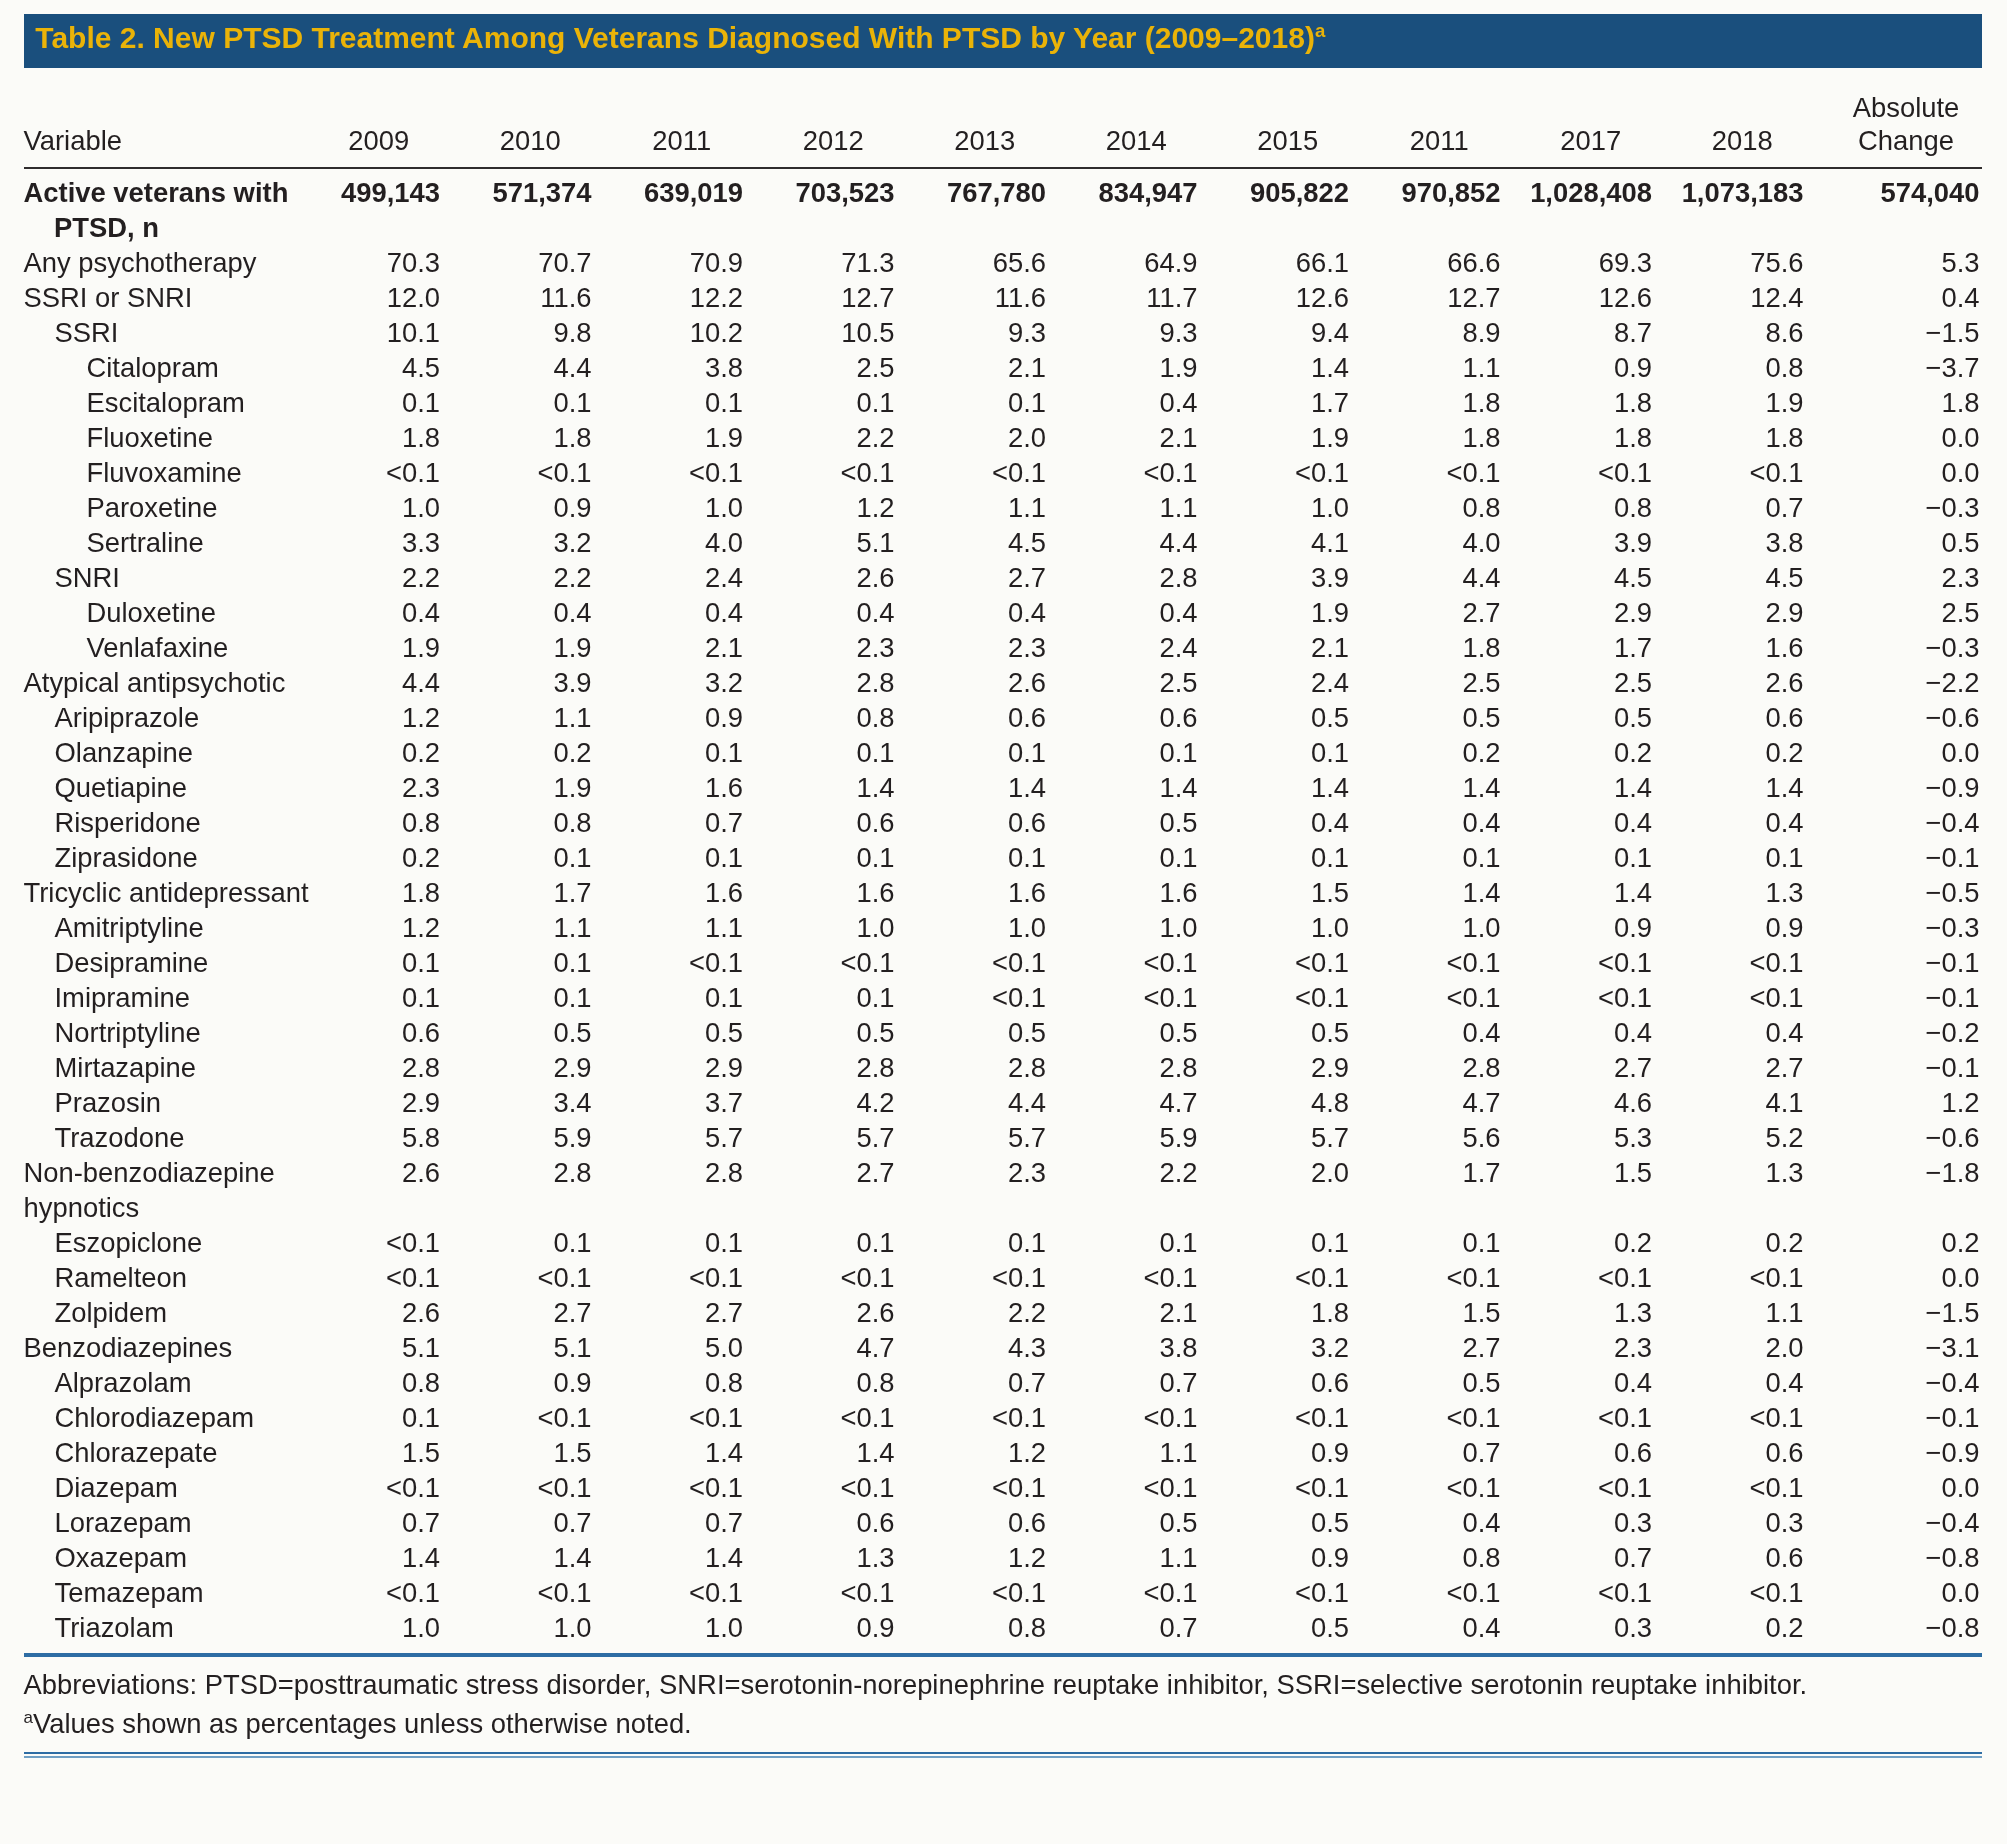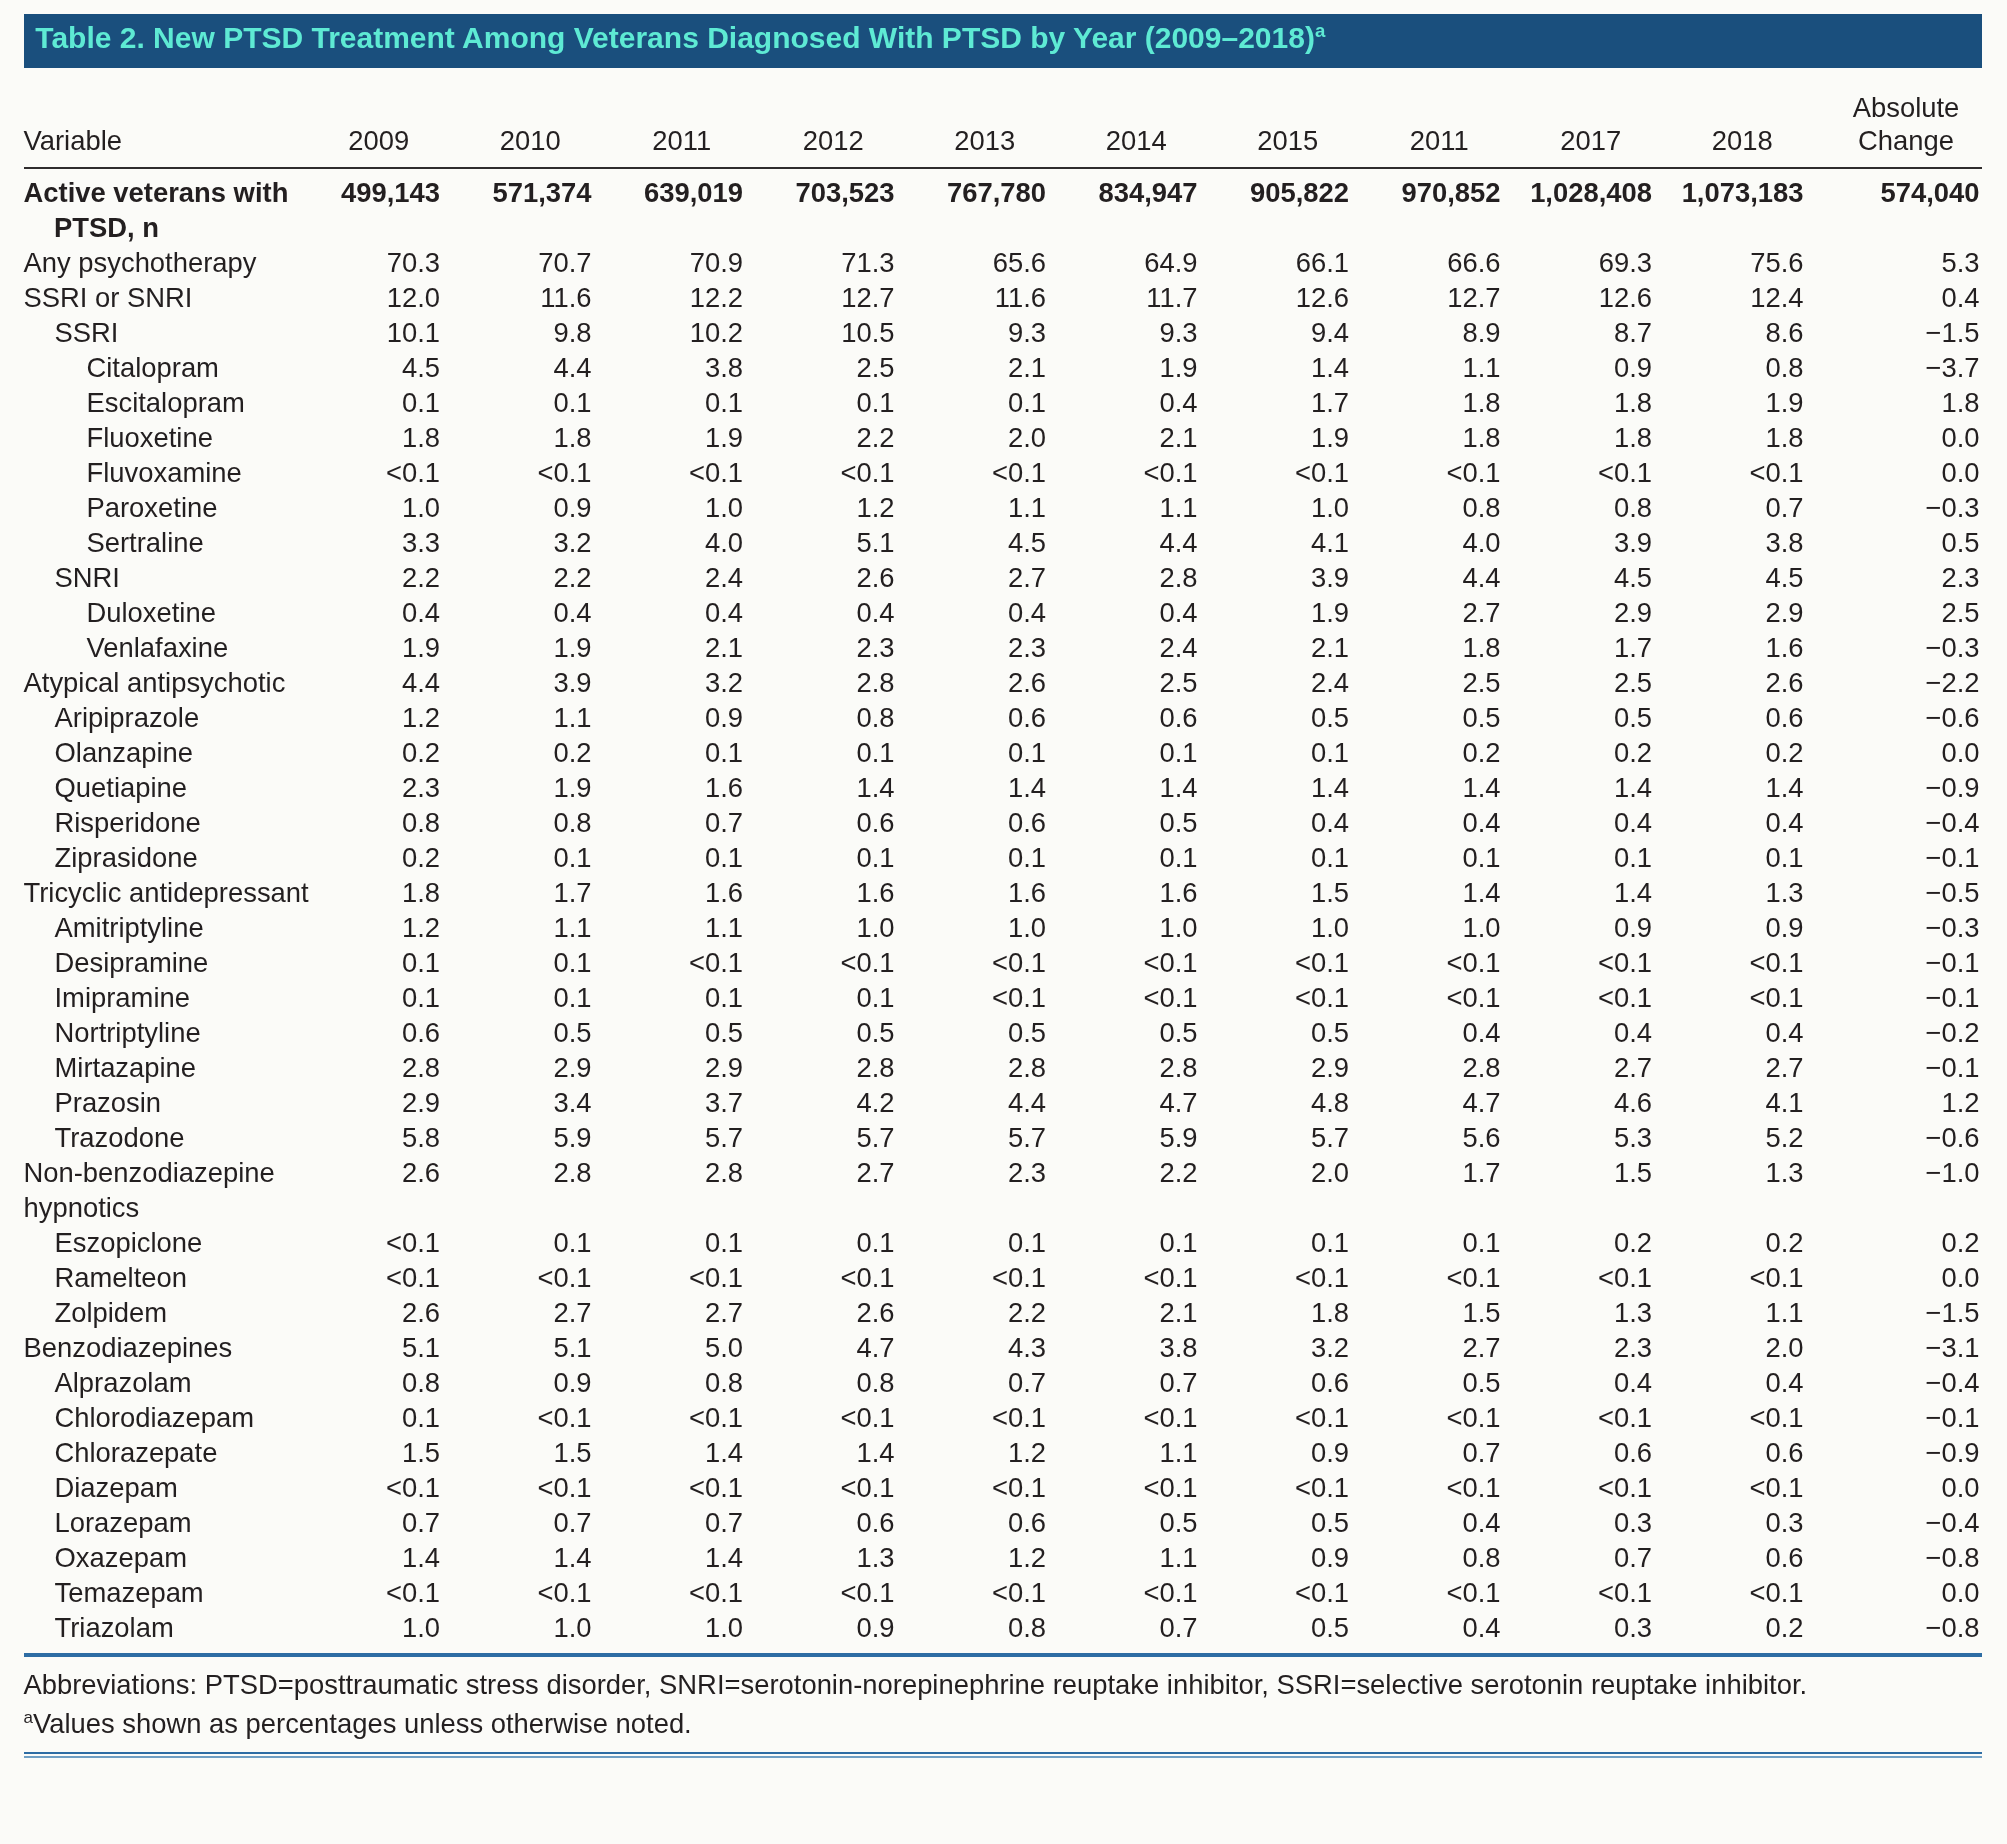--- a/index.html
+++ b/index.html
@@ -6,21 +6,21 @@
   body{
     width:2007px;height:1845px;
     background:#fbfbf8;
     font-family:"Liberation Sans","DejaVu Sans",sans-serif;
     color:#231f20;
     -webkit-font-smoothing:antialiased;
   }
   .page{padding:13.7px 25.5px 0 23.5px;}
   .title-bar{
     background:#1a4f7d;
-    color:#5eead4;
+    color:#eab308;
     font-size:30px;
     font-weight:700;
     padding:7.8px 11.8px 11.8px 11.8px;
     line-height:1.15;
   }
   .title-bar sup{font-size:62%;line-height:0;}
   table.data{
     width:100%;
     border-collapse:collapse;
     table-layout:fixed;
@@ -500,21 +500,21 @@
           <td>2.6</td>
           <td>2.8</td>
           <td>2.8</td>
           <td>2.7</td>
           <td>2.3</td>
           <td>2.2</td>
           <td>2.0</td>
           <td>1.7</td>
           <td>1.5</td>
           <td>1.3</td>
-          <td class="chg">−1.0</td>
+          <td class="chg">−1.8</td>
         </tr>
         <tr>
           <td class="lbl ind1">Eszopiclone</td>
           <td>&lt;0.1</td>
           <td>0.1</td>
           <td>0.1</td>
           <td>0.1</td>
           <td>0.1</td>
           <td>0.1</td>
           <td>0.1</td>

